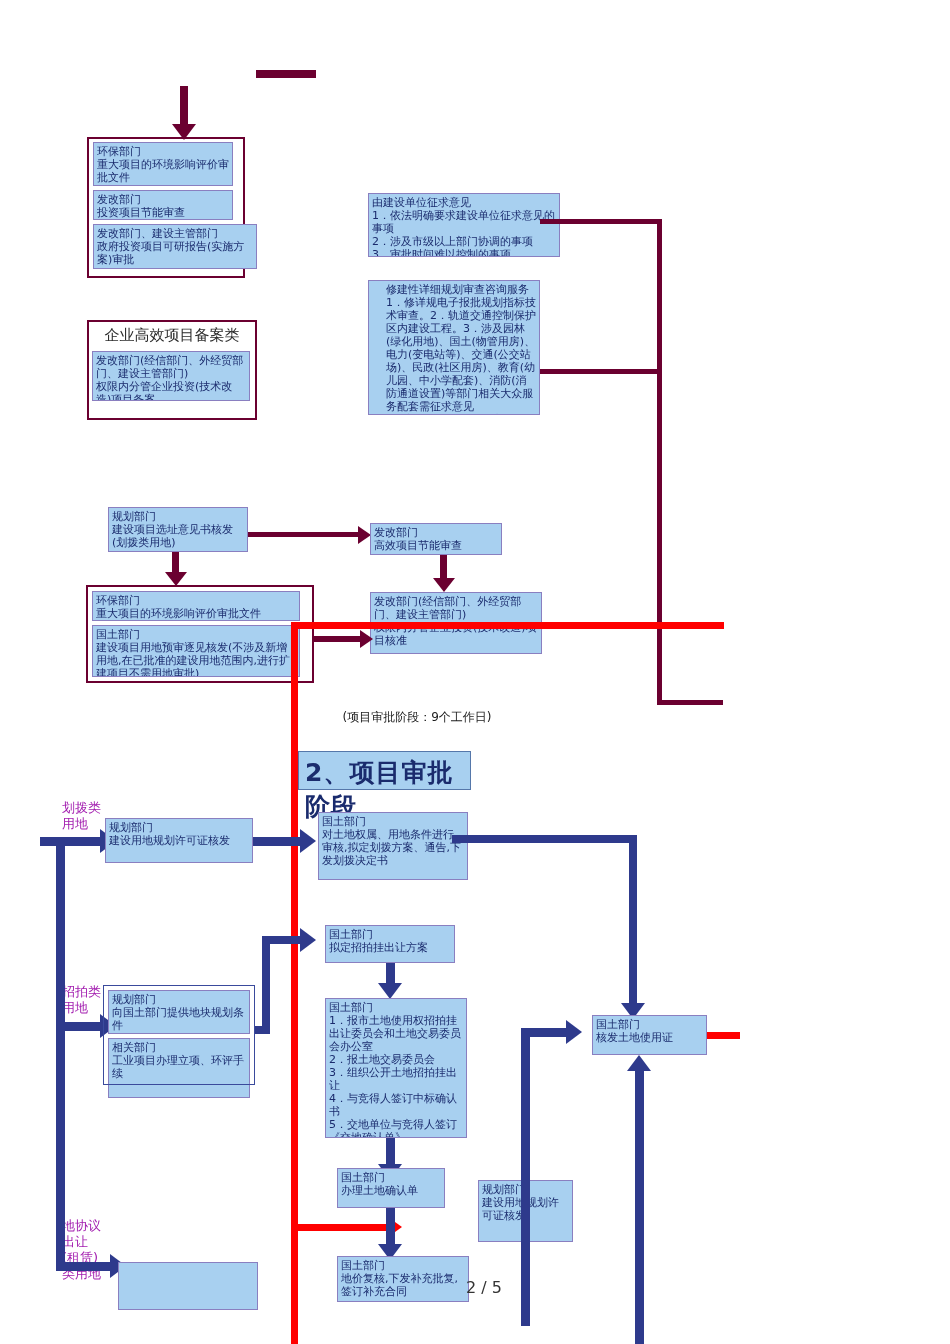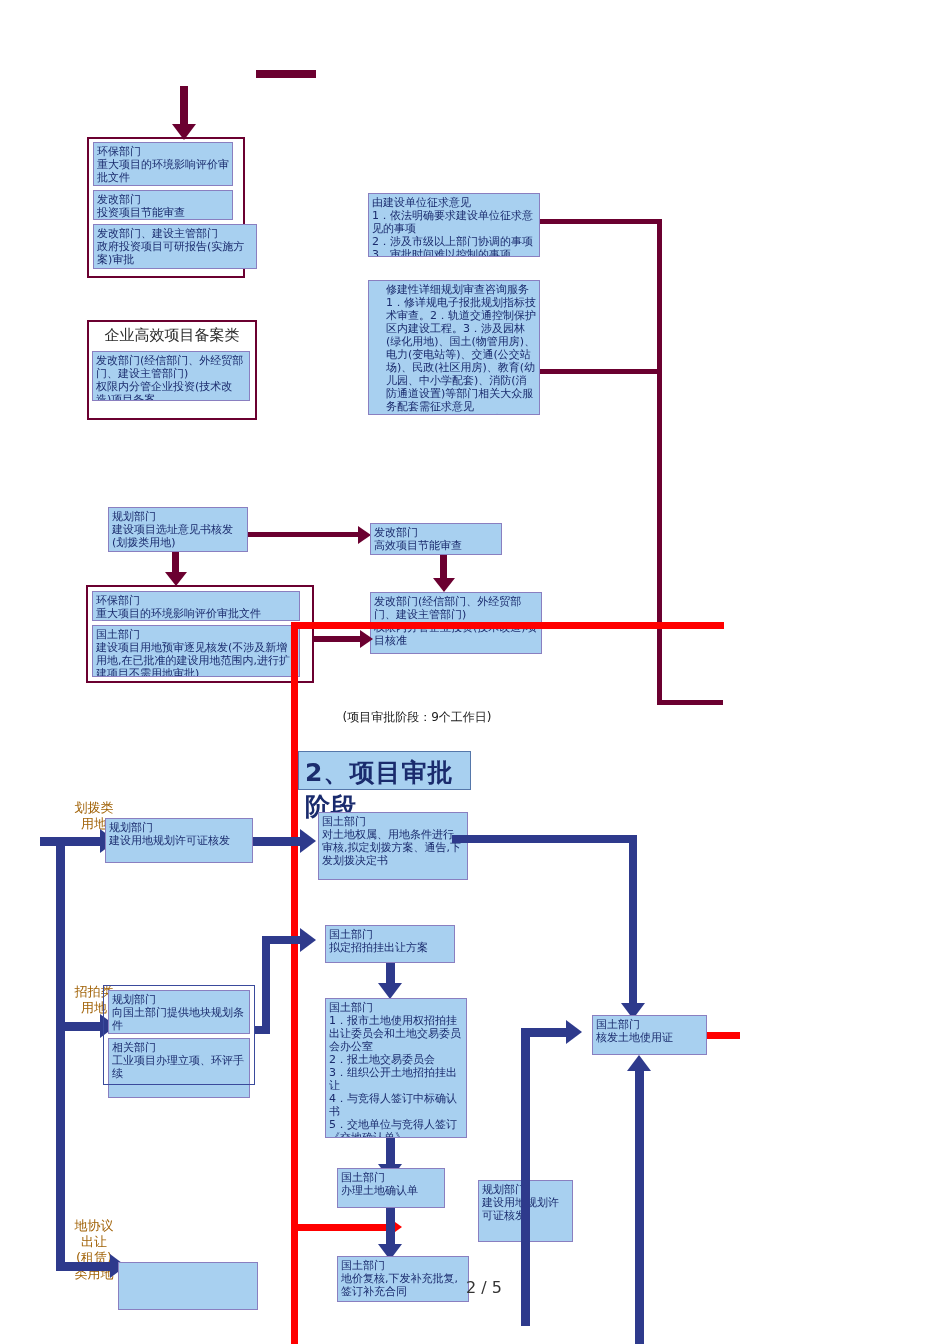--- a/index.html
+++ b/index.html
@@ -13,21 +13,21 @@
   .grp-title{position:absolute;color:#2b2b2b;font-size:15px;text-align:center;width:100%;}
   .plain{position:absolute;color:#1a1a1a;font-size:12px;line-height:15px;white-space:pre-wrap;text-align:center;}
   .phase{position:absolute;box-sizing:border-box;background:#a8d0f0;border:1px solid #5577aa;
          color:#1a2b6d;font-size:25px;font-weight:bold;line-height:34px;padding:4px 6px;letter-spacing:1px;}
   .ln{position:absolute;}
   .dk{background:#6b0030;}
   .rd{background:#ff0000;}
   .bl{background:#2e3a8c;}
   .tri{position:absolute;width:0;height:0;}
   .pg{position:absolute;color:#333;font-size:16px;}
-  .sidelbl{position:absolute;color:#a16207;font-size:13px;line-height:16px;text-align:center;}
+  .sidelbl{position:absolute;color:#a21caf;font-size:13px;line-height:16px;}
 </style>
 </head>
 <body>
 
 <div id="stage">
 
   <div class="ln dk" style="left:256px;top:70px;width:60px;height:8px;"></div>
   <div class="ln dk" style="left:180px;top:86px;width:8px;height:40px;"></div>
   <div class="tri" style="left:172px;top:124px;border-left:12px solid transparent;border-right:12px solid transparent;border-top:16px solid #6b0030;"></div>
 
@@ -37,21 +37,21 @@
   <div class="box" style="left:93px;top:190px;width:140px;height:30px;">发改部门
 投资项目节能审查</div>
   <div class="box" style="left:93px;top:224px;width:164px;height:45px;">发改部门、建设主管部门
 政府投资项目可研报告(实施方案)审批</div>
 
   <div class="grp" style="left:87px;top:320px;width:170px;height:100px;"></div>
   <div class="grp-title" style="left:87px;top:326px;width:170px;">企业高效项目备案类</div>
   <div class="box" style="left:92px;top:351px;width:158px;height:50px;">发改部门(经信部门、外经贸部门、建设主管部门)
 权限内分管企业投资(技术改造)项目备案</div>
 
-  <div class="box" style="left:368px;top:193px;width:172px;height:64px;">由建设单位征求意见
+  <div class="box" style="left:368px;top:193px;width:192px;height:64px;">由建设单位征求意见
 1．依法明确要求建设单位征求意见的事项
 2．涉及市级以上部门协调的事项
 3．审批时间难以控制的事项</div>
   <div class="box" style="left:368px;top:280px;width:172px;height:135px;padding-left:17px;">修建性详细规划审查咨询服务
 1．修详规电子报批规划指标技术审查。2．轨道交通控制保护区内建设工程。3．涉及园林(绿化用地)、国土(物管用房)、电力(变电站等)、交通(公交站场)、民政(社区用房)、教育(幼儿园、中小学配套)、消防(消防通道设置)等部门相关大众服务配套需征求意见
 4．市规划局：修建性详细规划咨询服务</div>
 
   <div class="ln dk" style="left:540px;top:219px;width:122px;height:5px;"></div>
   <div class="ln dk" style="left:657px;top:219px;width:5px;height:486px;"></div>
   <div class="ln dk" style="left:540px;top:369px;width:122px;height:5px;"></div>

